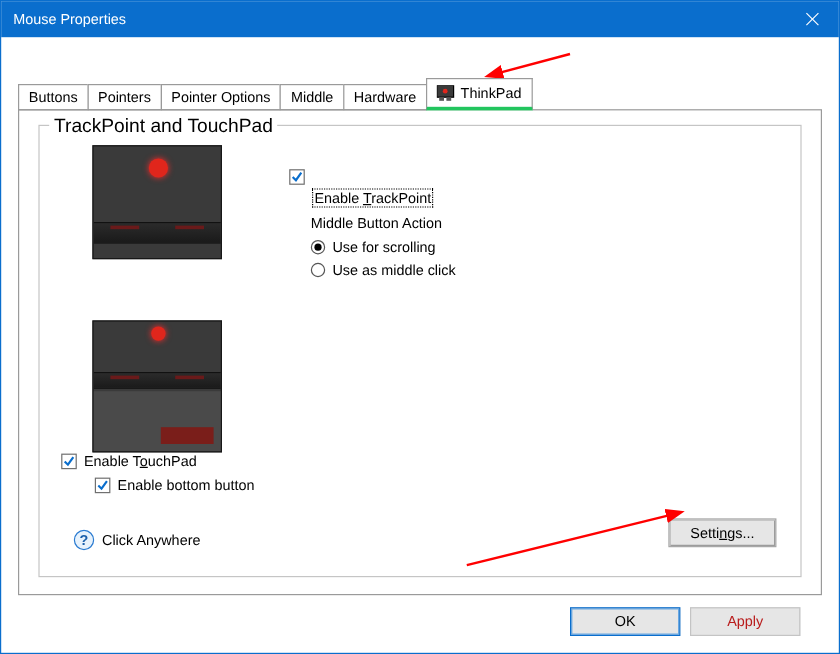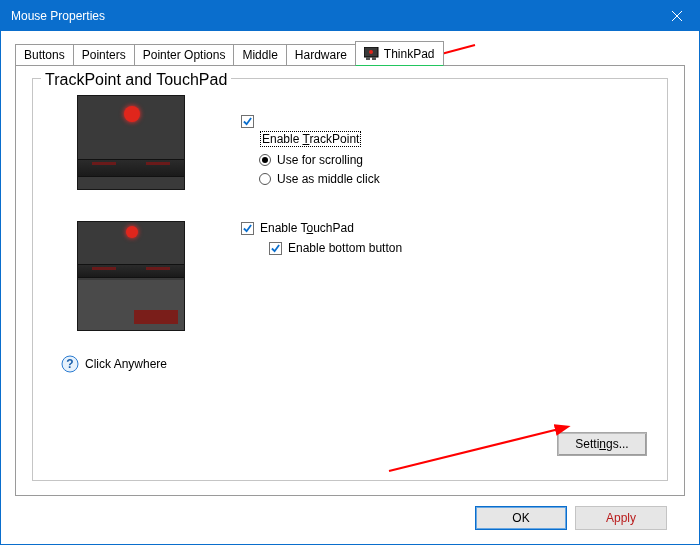--- a/index.html
+++ b/index.html
@@ -57,24 +57,25 @@
     background: #fff;
     padding: 3px 8px;
     font-size: 12px;
     position: relative;
     margin-right: -1px;
     display: flex;
     align-items: center;
     gap: 4px;
   }
   .tab.active {
-    border-bottom: 1px solid #22c55e;
+    border-bottom: 3px solid #22c55e;
     padding-top: 5px;
     padding-bottom: 4px;
     z-index: 2;
+    margin-top: 24px;
   }
   .tab-icon svg { display: block; }
   .tab-body {
     border: 1px solid #9a9a9a;
     flex: 1;
     padding: 12px 16px 14px 16px;
     position: relative;
   }
   .group {
     border: 1px solid #c5c5c5;
@@ -300,32 +301,33 @@
           </div>
           <div class="ctrl-col">
             <div class="chk-row">
               <span class="chk-box">
                 <svg class="chk-mark" viewBox="0 0 10 10">
                     <polyline points="1,5 4,8 9,1"></polyline>
                   </svg>
               </span>
               <span class="focusbox"><span>Enable </span><span class="u">T</span><span>rackPoint</span></span>
             </div>
+            <div class="subhead">Middle Button Action</div>
             <div class="radio-row">
               <span class="radio on"></span>
               <span>Use for scrolling</span>
             </div>
             <div class="radio-row">
               <span class="radio"></span>
               <span>Use as middle click</span>
             </div>
           </div>
         </div>
 
-        <div class="row" style="margin-top:30px;">
+        <div class="row" style="margin-top:30px;flex-direction:column;">
           <div class="preview-col">
             <div class="preview touchpad">
               <div class="tp-dot"></div>
               <div class="stripe"></div>
               <div class="pad"></div>
             </div>
           </div>
           <div class="ctrl-col">
             <div class="chk-row">
               <span class="chk-box">

